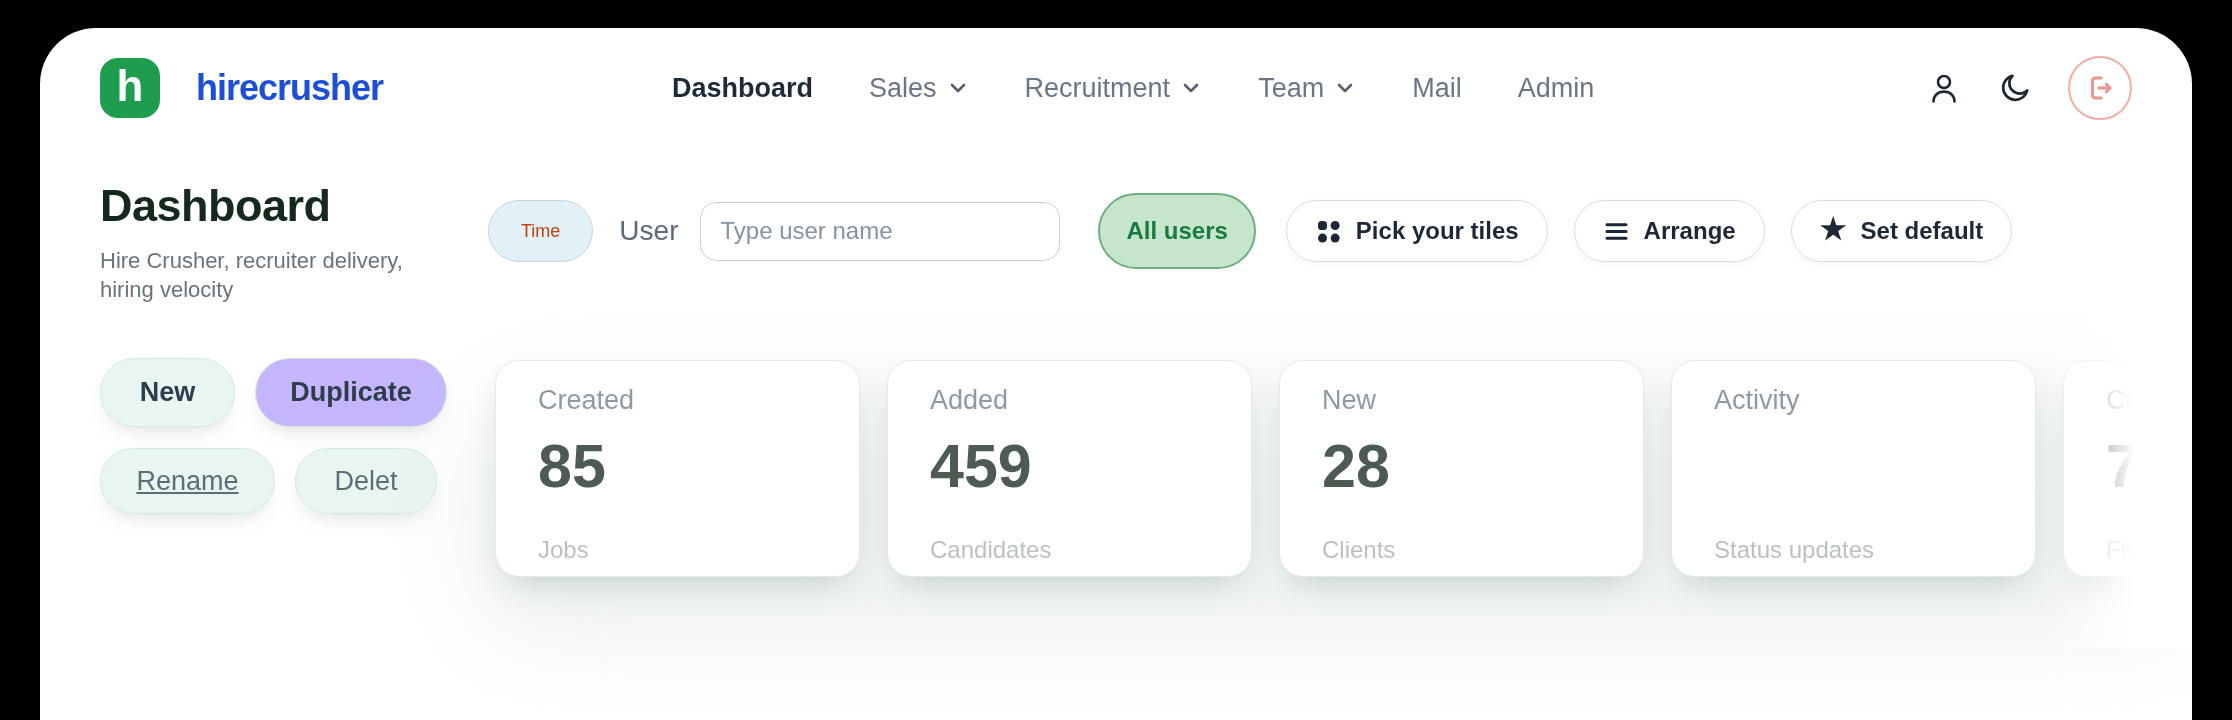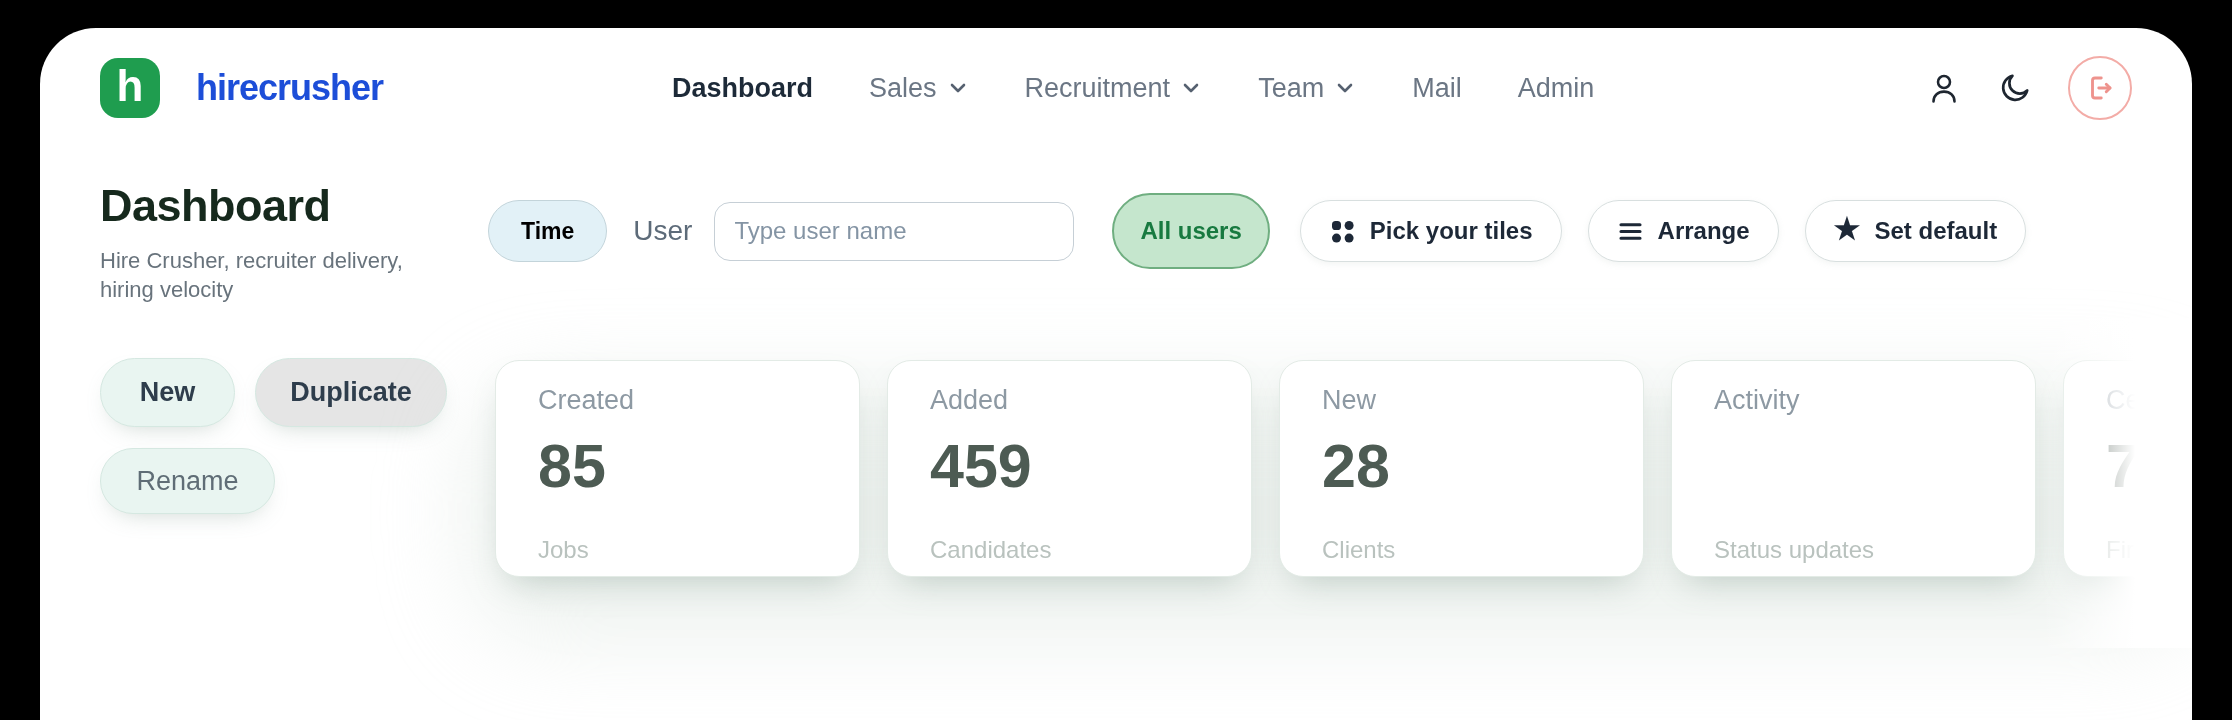--- a/index.html
+++ b/index.html
@@ -26,43 +26,43 @@
 
   
   .page-title{position:absolute;left:60px;top:152px;font-size:45px;font-weight:bold;
     color:#16291d;letter-spacing:-0.5px;}
   .page-sub{position:absolute;left:60px;top:218px;width:350px;font-size:22px;line-height:1.32;color:#68737c;}
 
   
   .filter-row{position:absolute;left:448px;top:172px;height:62px;display:flex;align-items:center;}
   .pill{display:flex;align-items:center;justify-content:center;border-radius:999px;white-space:nowrap;}
   .time-pill{height:60px;padding:0 32px;background:#e2f1f7;border:1.5px solid #c3d4da;
-    font-size:23px;font-weight:bold;color:#000000;margin-right:26px;cursor:pointer;}
+    font-size:18px;font-weight:normal;color:#c2410c;margin-right:26px;cursor:pointer;}
   .user-label{font-size:28px;color:#5d6b79;margin-right:22px;}
   .user-input{width:320px;height:57px;border:1.5px solid #c6cfd6;border-radius:16px;
     font-size:24px;color:#223042;padding:0 19px;outline:none;margin-right:38px;
     font-family:"Liberation Sans", sans-serif;}
   .user-input::placeholder{color:#8494a4;}
   .allusers-pill{height:56px;padding:8px 26px;background:#c5e6cd;border:2px solid #6fae80;
     font-size:24px;font-weight:bold;color:#187a40;margin-right:30px;cursor:pointer;}
   .tool-btn{height:60px;padding:0 28px;background:#fff;border:1.5px solid #d8dfdf;
     border-radius:999px;display:flex;align-items:center;gap:14px;font-size:24px;font-weight:bold;
     color:#1d2837;margin-right:26px;cursor:pointer;box-shadow:0 2px 6px rgba(150,165,155,.12);}
   .tool-btn:last-child{margin-right:0;}
   .tool-btn .star{font-size:30px;line-height:1;transform:translateY(-2px);}
 
   
   .action-btn{position:absolute;border-radius:999px;background:#e9f5f1;border:1.5px solid #d5e8e1;
     display:flex;align-items:center;justify-content:center;font-size:27px;cursor:pointer;
     box-shadow:0 10px 24px -12px rgba(130,155,142,.45);}
   .act-strong{color:#2e3d4c;font-weight:bold;}
   .act-muted{color:#5f6d76;}
   #btn-new{left:60px;top:330px;width:133px;height:67px;}
-  #btn-duplicate{left:215px;top:330px;width:190px;height:67px;background:#e5e5e5;}
-  #btn-rename{left:60px;top:420px;width:173px;height:64px;}
+  #btn-duplicate{left:215px;top:330px;width:190px;height:67px;background:#c4b5fd;}
+  #btn-rename{left:60px;top:420px;width:173px;height:64px;text-decoration:underline;}
   #btn-delete{left:255px;top:420px;width:140px;height:64px;}
 
   
   .cards-glow{position:absolute;left:430px;top:360px;width:1730px;height:250px;background:#dce5df;
     filter:blur(45px);opacity:.5;border-radius:80px;}
   .cards{position:absolute;left:455px;top:332px;display:flex;gap:27px;}
   .card{width:363px;height:215px;background:#fff;border:1.5px solid #e3ebe6;border-radius:24px;
     position:relative;flex:0 0 auto;box-shadow:0 16px 34px -14px rgba(125,150,138,.45);}
   .card .c-label{position:absolute;left:42px;top:24px;font-size:27px;color:#8d99a3;}
   .card .c-value{position:absolute;left:42px;top:70px;font-size:61px;font-weight:bold;color:#4d5b53;}
@@ -161,20 +161,21 @@
 
       <div class="tool-btn">
         <span class="star">★</span>
         <span>Set default</span>
       </div>
     </div>
 
     <div class="action-btn act-strong" id="btn-new">New</div>
     <div class="action-btn act-strong" id="btn-duplicate">Duplicate</div>
     <div class="action-btn act-muted" id="btn-rename">Rename</div>
+    <div class="action-btn act-muted" id="btn-delete">Delet</div>
 
     <div class="cards-glow"></div>
     <div class="cards">
       <div class="card">
         <div class="c-label">Created</div>
         <div class="c-value">85</div>
         <div class="c-sub">Jobs</div>
       </div>
       <div class="card">
         <div class="c-label">Added</div>

